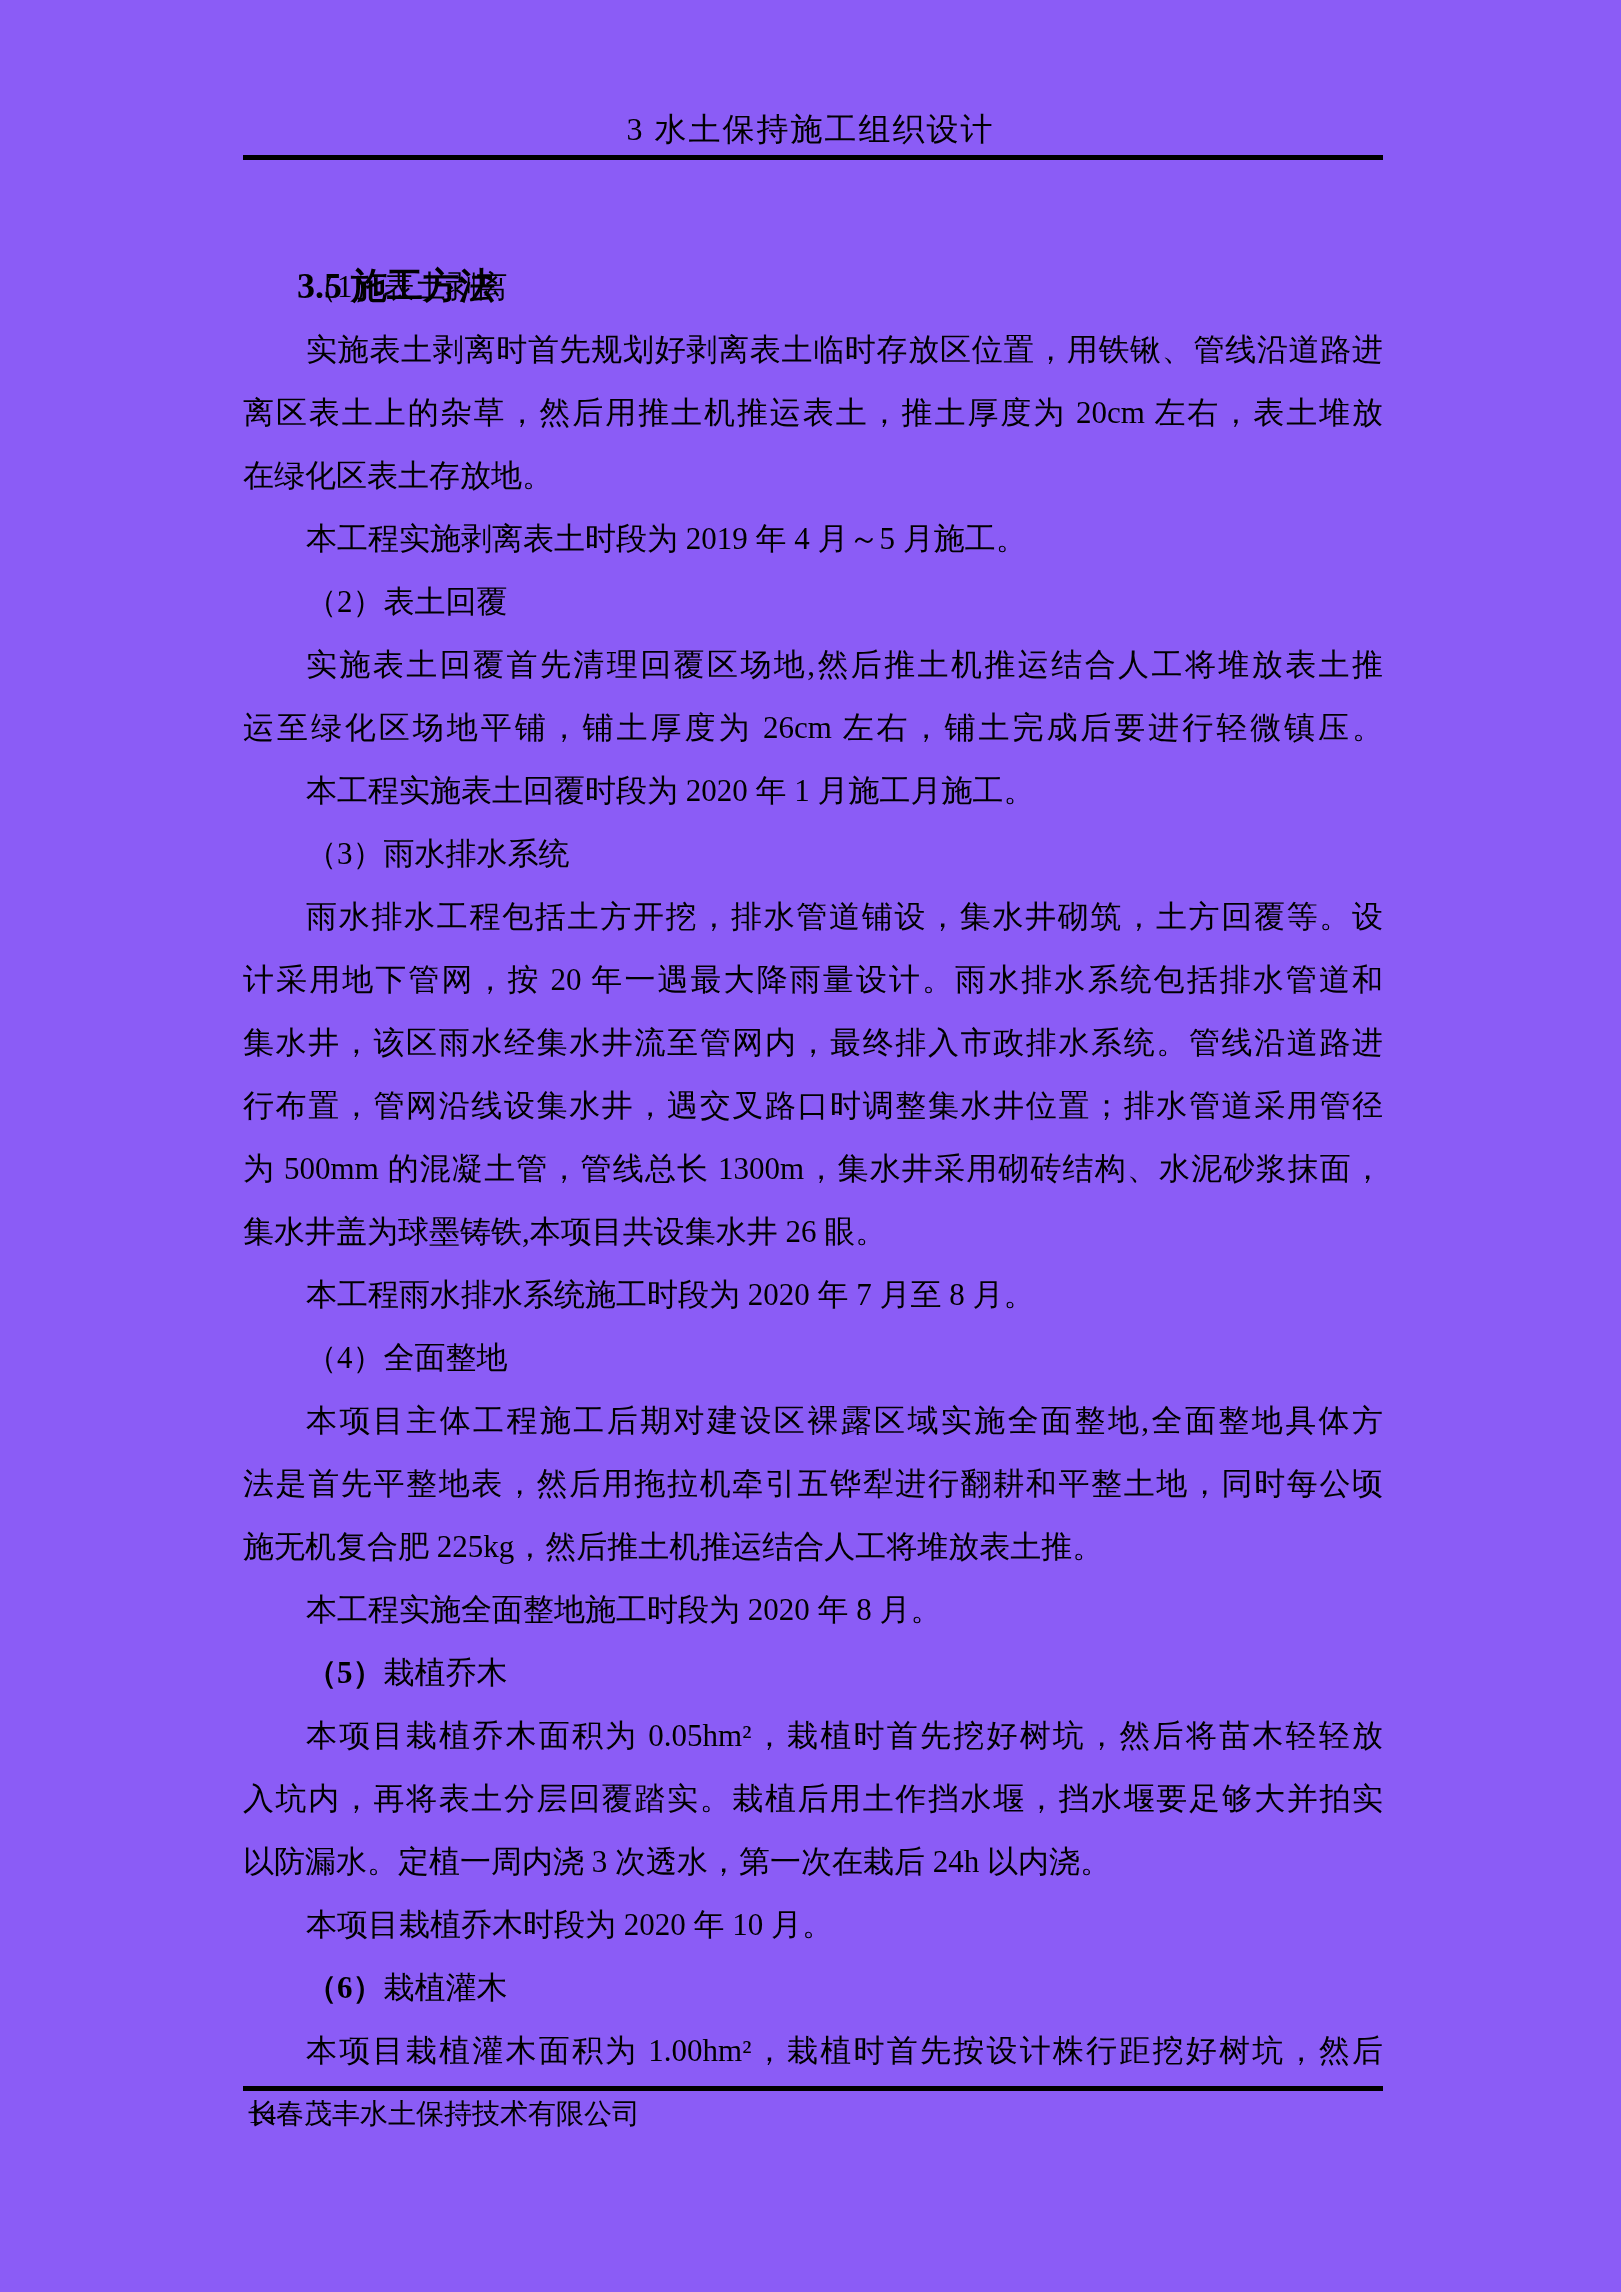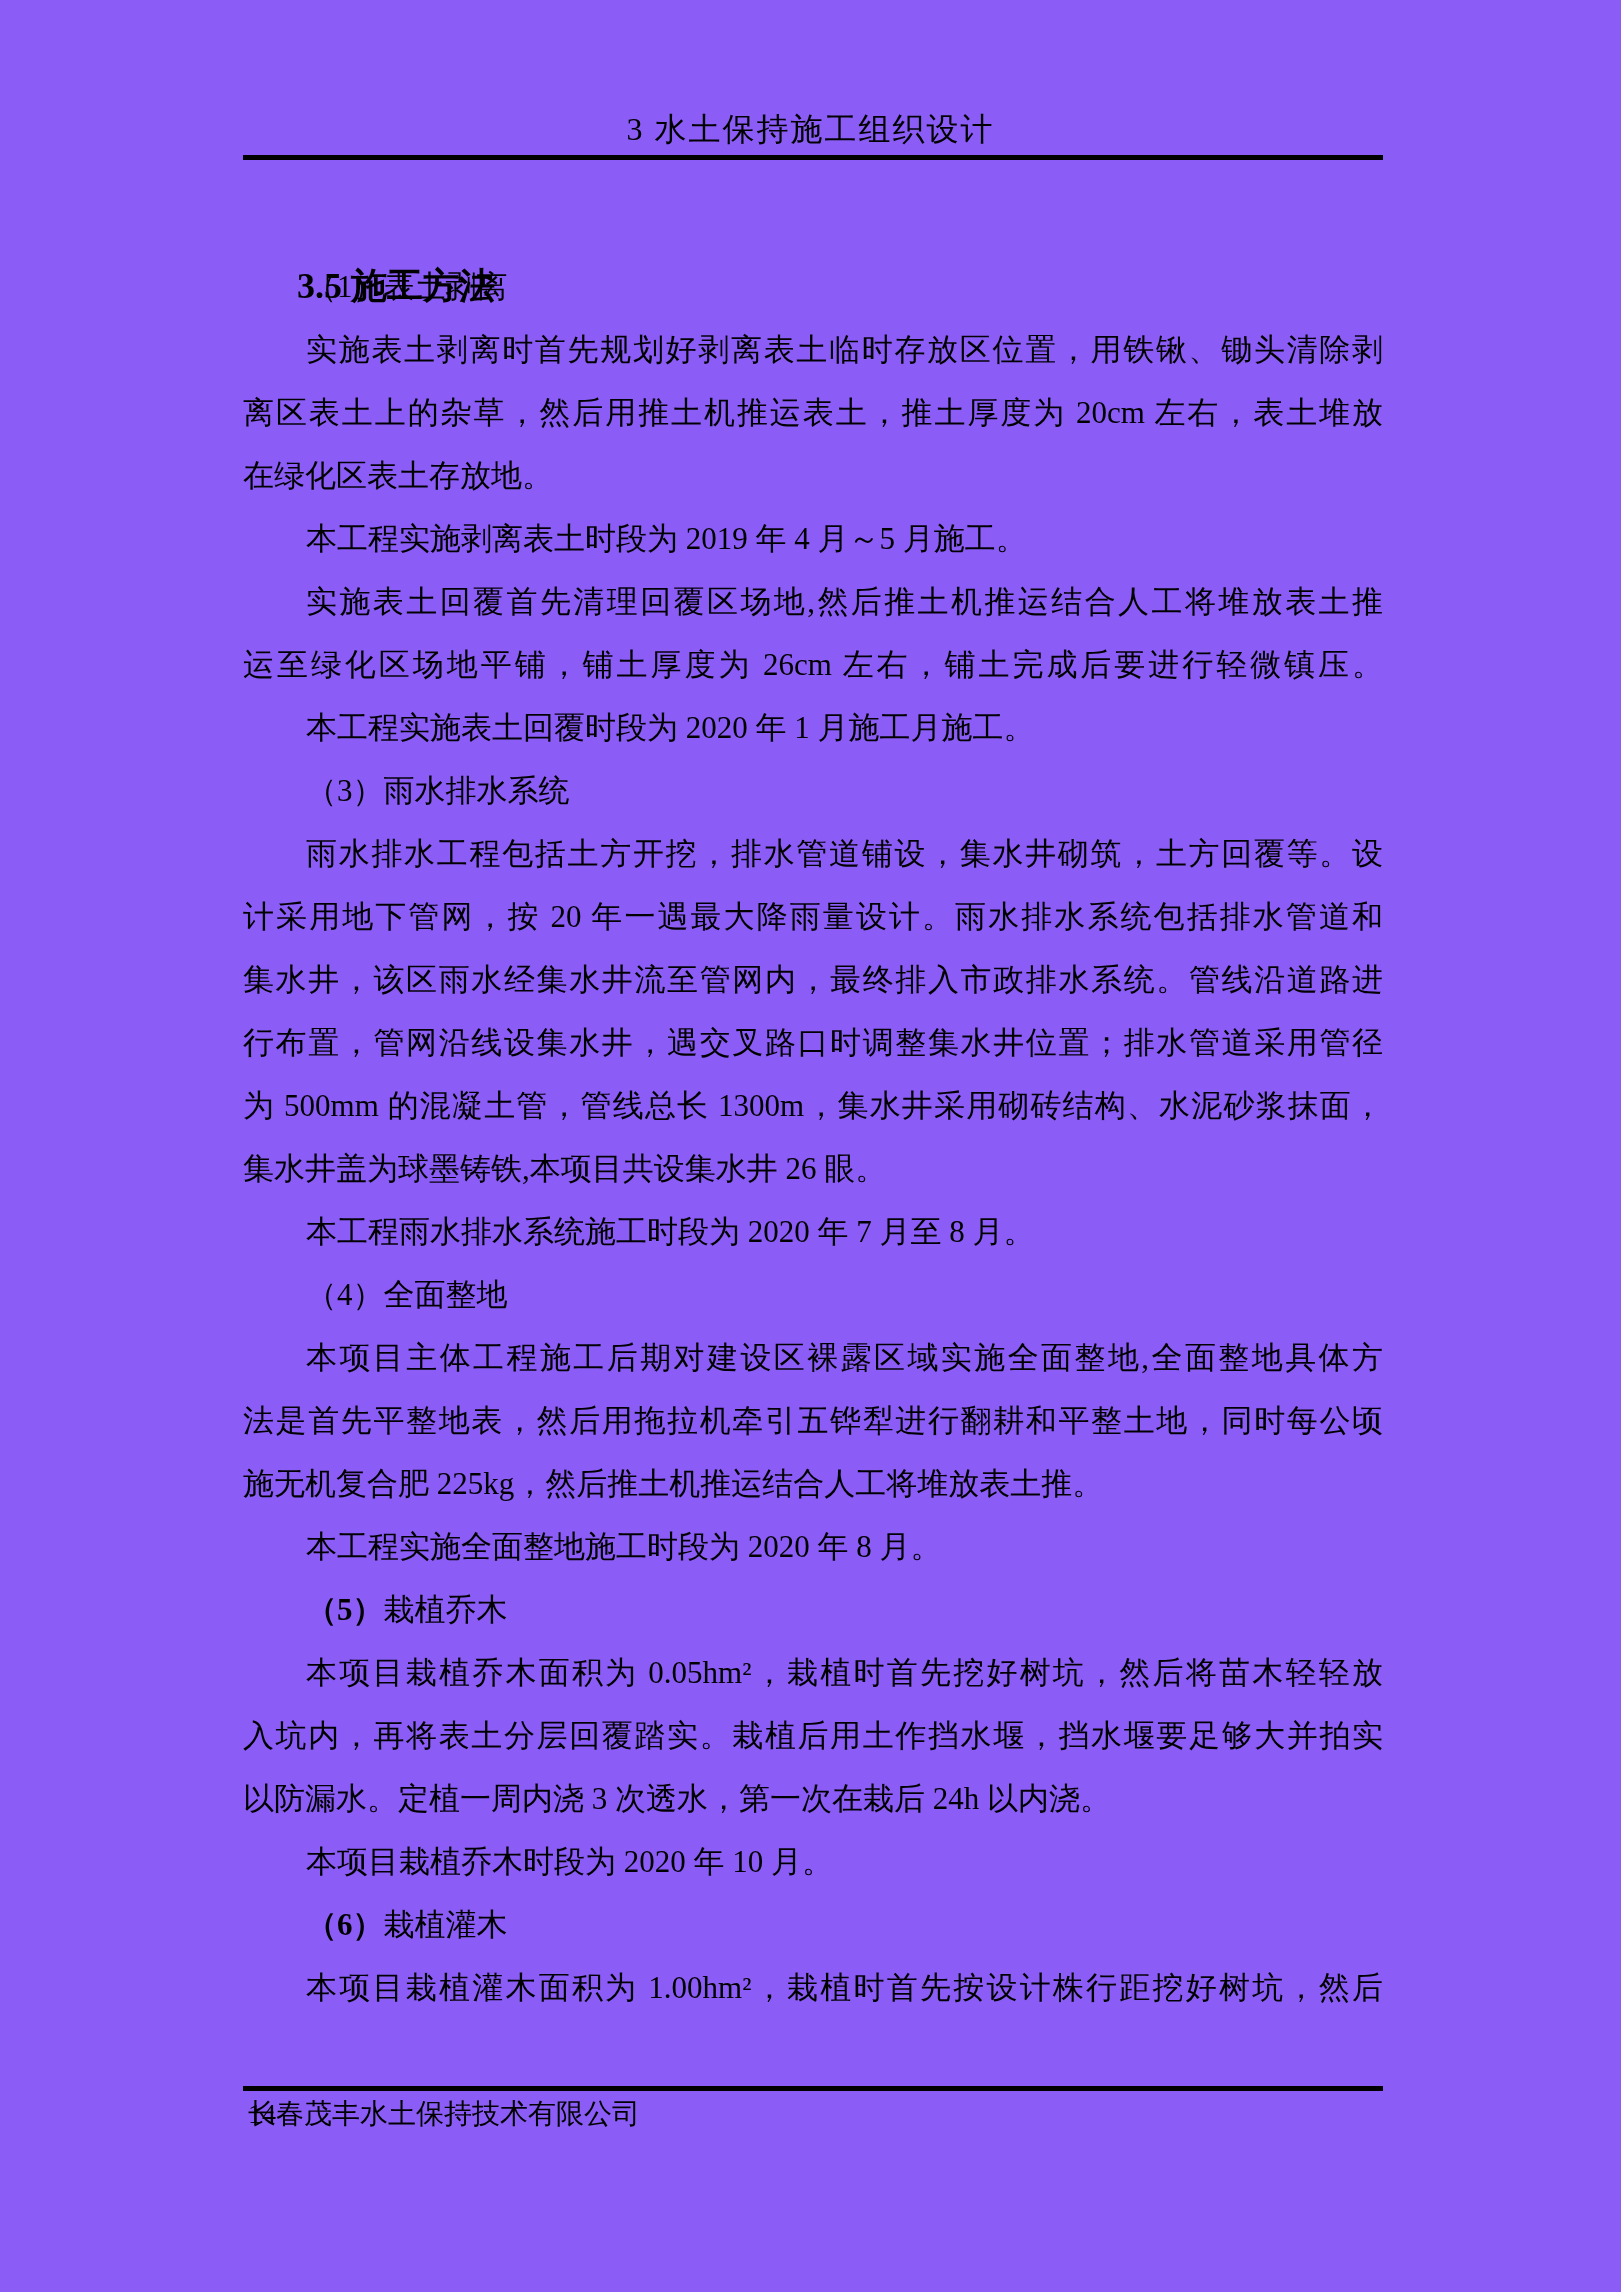--- a/index.html
+++ b/index.html
@@ -83,24 +83,25 @@
 <div class="page">
   <div class="running-header">3 水土保持施工组织设计</div>
   <div class="header-rule"></div>
 
   <div class="content">
     <div class="section-heading">
       <span class="sec-num">3.5</span><span>施工方法</span>
     </div>
     <div id="lines">
         <div class="line indent"><span class="marker">（1）</span>表土剥离</div>
-        <div class="line justify indent">实施表土剥离时首先规划好剥离表土临时存放区位置，用铁锹、锄头清除剥</div>
+        <div class="line justify indent">实施表土剥离时首先规划好剥离表土临时存放区位置，用铁锹、管线沿道路进</div>
         <div class="line justify">离区表土上的杂草，然后用推土机推运表土，推土厚度为 20cm 左右，表土堆放</div>
         <div class="line">在绿化区表土存放地。</div>
         <div class="line indent">本工程实施剥离表土时段为 2019 年 4 月～5 月施工。</div>
+        <div class="line indent"><span class="marker">（2）</span>表土回覆</div>
         <div class="line justify indent">实施表土回覆首先清理回覆区场地,然后推土机推运结合人工将堆放表土推</div>
         <div class="line justify">运至绿化区场地平铺，铺土厚度为 26cm 左右，铺土完成后要进行轻微镇压。</div>
         <div class="line indent">本工程实施表土回覆时段为 2020 年 1 月施工月施工。</div>
         <div class="line indent"><span class="marker">（3）</span>雨水排水系统</div>
         <div class="line justify indent">雨水排水工程包括土方开挖，排水管道铺设，集水井砌筑，土方回覆等。设</div>
         <div class="line justify">计采用地下管网，按 20 年一遇最大降雨量设计。雨水排水系统包括排水管道和</div>
         <div class="line justify">集水井，该区雨水经集水井流至管网内，最终排入市政排水系统。管线沿道路进</div>
         <div class="line justify">行布置，管网沿线设集水井，遇交叉路口时调整集水井位置；排水管道采用管径</div>
         <div class="line justify">为 500mm 的混凝土管，管线总长 1300m，集水井采用砌砖结构、水泥砂浆抹面，</div>
         <div class="line">集水井盖为球墨铸铁,本项目共设集水井 26 眼。</div>

